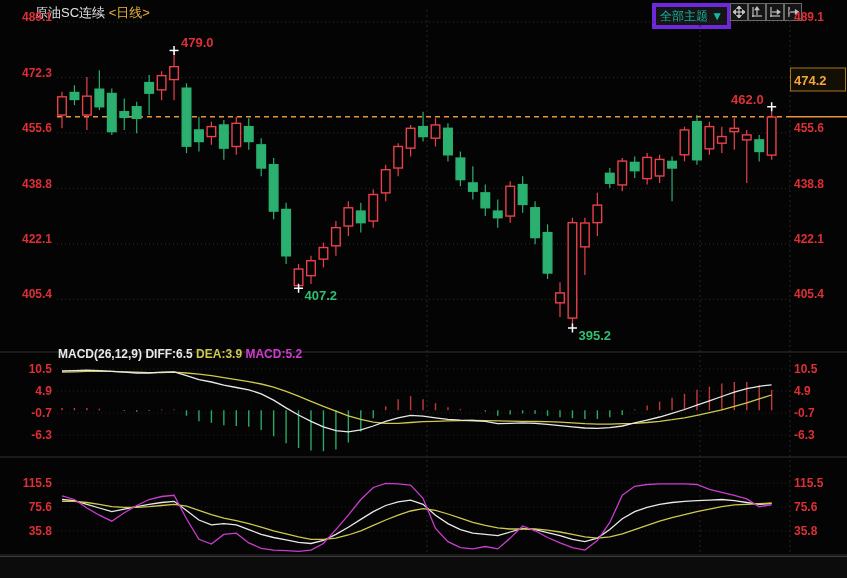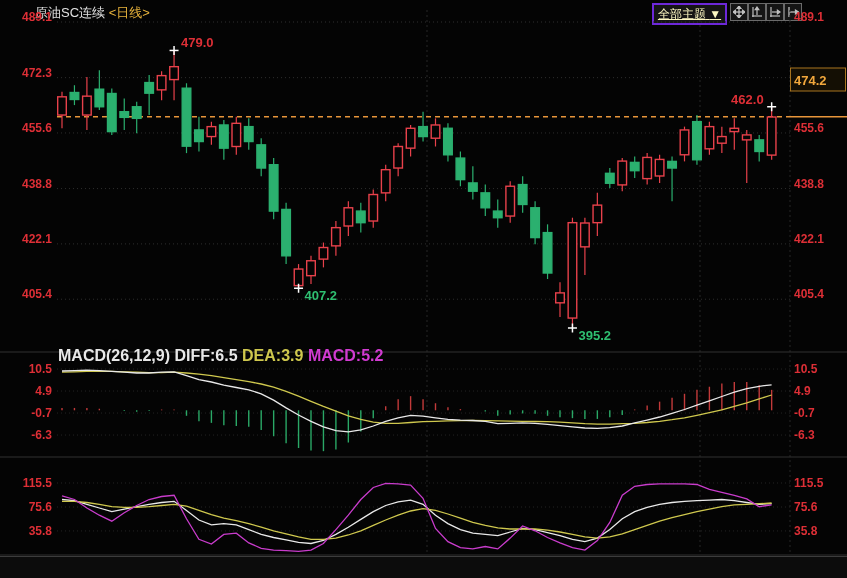--- a/index.html
+++ b/index.html
@@ -1,26 +1,26 @@
 <!DOCTYPE html>
 <html><head>
 <meta charset="utf-8">
 <style>
   html,body{margin:0;padding:0;background:#000;}
   #window{position:relative;width:847px;height:578px;background:#040404;overflow:hidden;
     font-family:"Liberation Sans","DejaVu Sans",sans-serif;}
   .t{position:absolute;white-space:nowrap;}
   #title{left:35px;top:4px;font-size:13px;font-weight:normal;color:#e2e2e2;}
   #title .period{color:#e8b33c;}
-  #theme-dd{left:652px;top:3px;width:71px;height:18px;border:2px solid #6d28d9;background:#151515;
-    color:#fef9c3;font-size:12px;text-align:center;line-height:18px;cursor:pointer;text-decoration:underline;}
+  #theme-dd{left:652px;top:3px;width:71px;height:18px;border:4px solid #6d28d9;background:#151515;
+    color:#14b8a6;font-size:12px;text-align:center;line-height:18px;cursor:pointer;}
   .iconbtn{position:absolute;top:3px;width:16px;height:16px;border:1px solid #6a6a6a;background:#151515;
     display:flex;align-items:center;justify-content:center;cursor:pointer;}
   .iconbtn svg{display:block;}
-  .ind-header{font-size:16px;font-weight:bold;color:#e8e8e8;}
+  .ind-header{font-size:12px;font-weight:bold;color:#e8e8e8;}
   .ind-header .y{color:#cfc84e;} .ind-header .m{color:#d23bd2;}
   #macd-header{left:58px;top:347px;}
   #kdj-header{left:58px;top:460px;}
   #footer{position:absolute;left:0;top:556px;width:847px;height:22px;background:#0c0c0c;
     border-top:1px solid #3c3c3c;box-sizing:border-box;}
   #chart-svg{position:absolute;left:0;top:0;}
   svg text{font-family:"Liberation Sans","DejaVu Sans",sans-serif;}
 </style>
 </head>
 <body>

